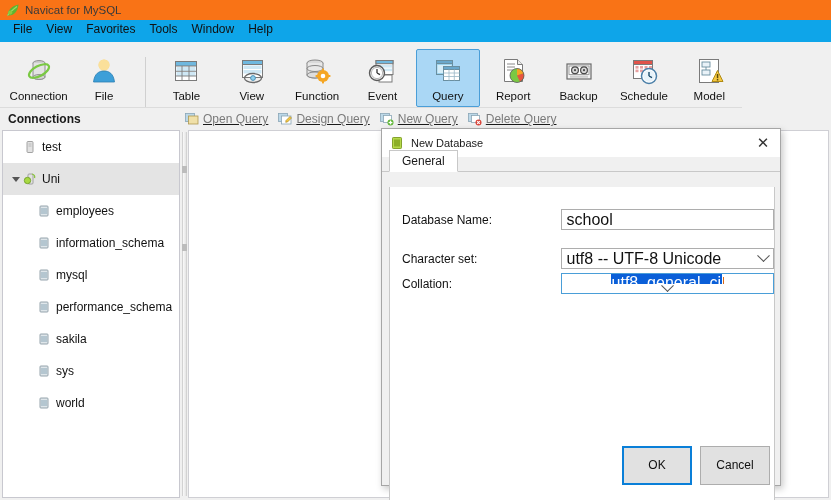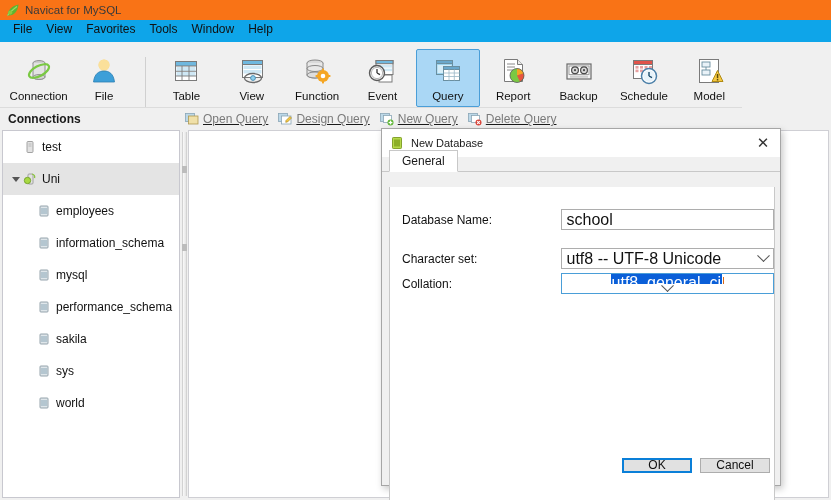--- a/index.html
+++ b/index.html
@@ -147,21 +147,21 @@
   .chevdown {
     width: 9px; height: 9px; border-right: 1.4px solid #555; border-bottom: 1.4px solid #555;
     transform: rotate(45deg) translate(-2px,-2px); flex: none;
   }
 
   .dlg-footer {
     position: absolute; left: 0; bottom: 0; width: 398px; height: 40px;
     display: flex; align-items: center; justify-content: flex-end; padding-right: 10px;
   }
   .btn {
-    width: 70px; height: 15px; background: #e1e1e1; border: 1px solid #adadad;
+    width: 70px; height: 39px; background: #e1e1e1; border: 1px solid #adadad;
     font-size: 12px; color: #111; display: flex; align-items: center; justify-content: center;
     margin-left: 8px; cursor: default;
   }
   .btn.default { border: 2px solid #0a7fd8; background: #e1e1e1; }
 </style>
 </head>
 <body>
 
 <div id="app">
 

